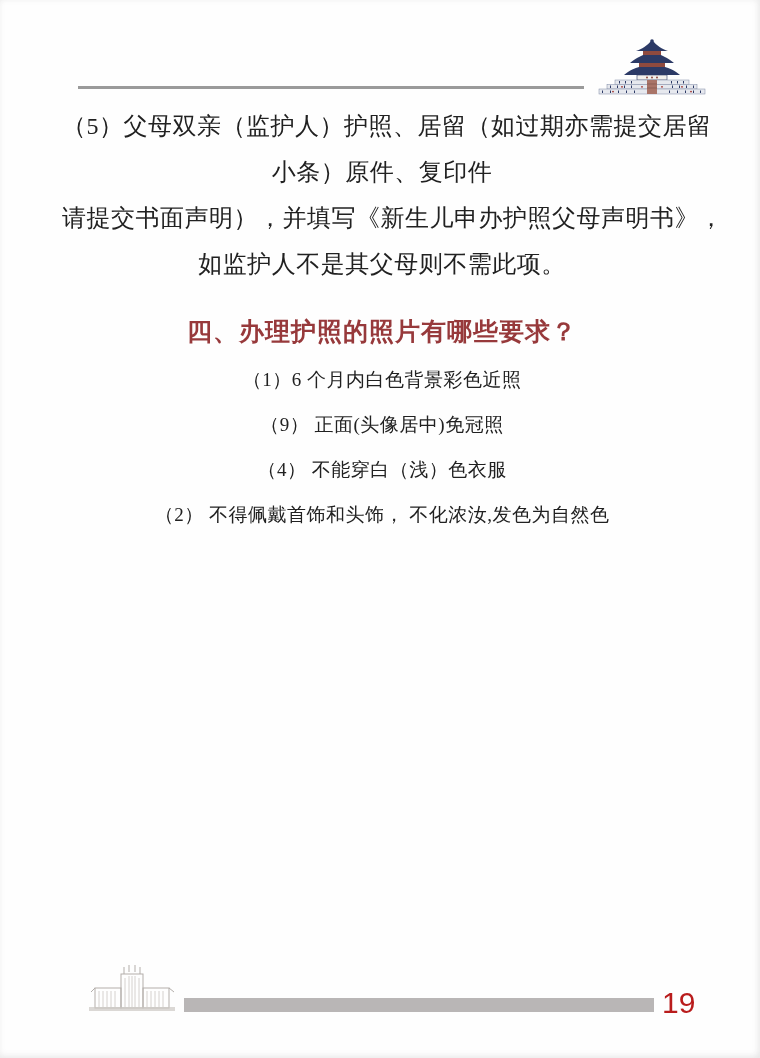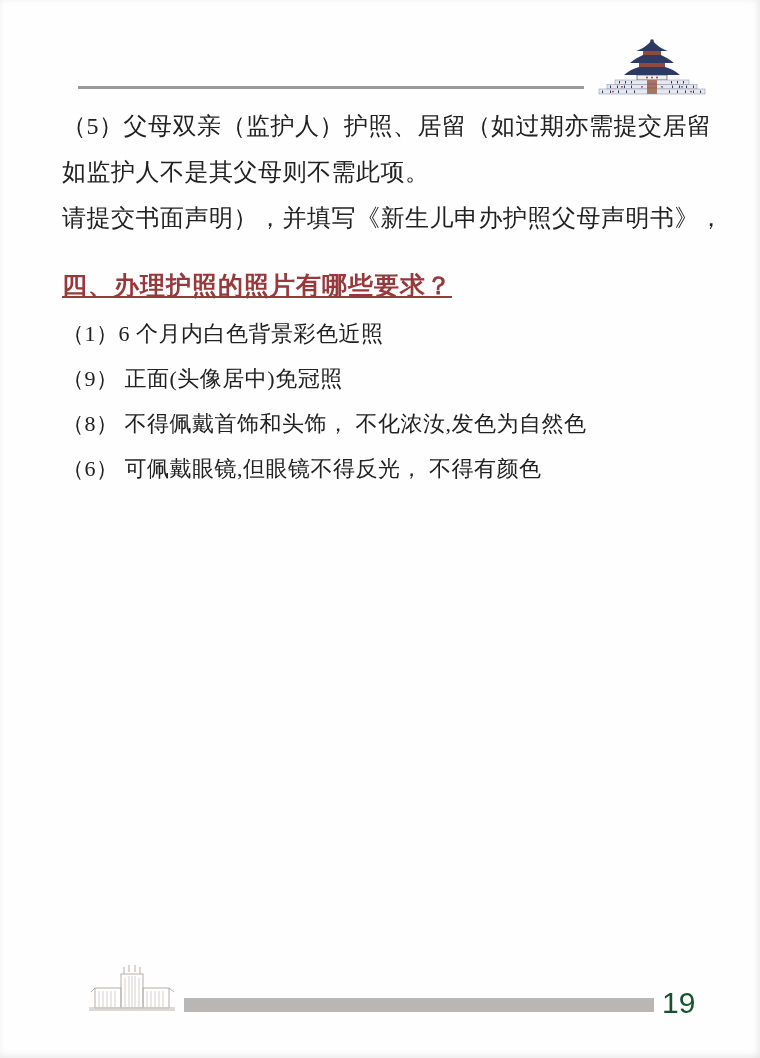--- a/index.html
+++ b/index.html
@@ -10,40 +10,40 @@
     background:#fefefe;
     overflow:hidden;
     font-family:"Liberation Serif","DejaVu Serif",serif;
     color:#212121;
     box-shadow:inset -3px 0 6px rgba(0,0,0,.05), inset 0 -3px 6px rgba(0,0,0,.05);
   }
   .header-rule{
     position:absolute;left:78px;top:86px;width:506px;height:3px;
   }
   .temple{position:absolute;left:597px;top:38px;width:110px;height:58px;}
-  .content{position:absolute;left:62px;top:103px;width:640px;}
+  .content{position:absolute;left:62px;top:103px;width:640px;text-align:center;}
   .body-line{
     height:46px;line-height:46px;font-size:24px;
     letter-spacing:.5px;white-space:nowrap;
   }
   .section-heading{
     margin-top:22px;height:46px;line-height:46px;
     font-size:25px;font-weight:bold;letter-spacing:1px;white-space:nowrap;
   }
   .list{margin-top:2px;}
   .list-line{
-    height:45px;line-height:45px;font-size:22px;
+    height:45px;line-height:45px;font-size:19px;
     letter-spacing:.5px;white-space:nowrap;
   }
   .footer-building{position:absolute;left:84px;top:964px;width:96px;height:50px;}
   .footer-bar{position:absolute;left:184px;top:998px;width:470px;height:14px;}
   .page-number{
     position:absolute;left:662px;top:986px;
     font-family:"Liberation Sans","DejaVu Sans",sans-serif;
-    font-size:30px;line-height:34px;color:#14532d;
+    font-size:30px;line-height:34px;color:#b91c1c;
   }
 </style>
 </head>
 <body>
 
 <div class="page">
 
   <div class="header-rule" style="background: rgb(154, 154, 154);"></div>
 
   <svg class="temple" viewBox="0 0 110 58">
@@ -103,30 +103,31 @@
         <circle cx="94" cy="53.6" r="0.9"></circle>
     </g>
 
     <rect x="50" y="42" width="10" height="14" fill="#a97468"></rect>
     <line x1="50" y1="46" x2="60" y2="46" stroke="#7c5347" stroke-width="0.6"></line>
     <line x1="50" y1="50" x2="60" y2="50" stroke="#7c5347" stroke-width="0.6"></line>
   </svg>
 
   <div class="content" style="color: rgb(33, 33, 33);">
     <div class="body-line">（5）父母双亲（监护人）护照、居留（如过期亦需提交居留</div>
+    <div class="body-line">小条）原件、复印件</div>
+    <div class="body-line">请提交书面声明），并填写《新生儿申办护照父母声明书》，</div>
     <div class="body-line">如监护人不是其父母则不需此项。</div>
-    <div class="body-line">请提交书面声明），并填写《新生儿申办护照父母声明书》，</div>
 
-    <div class="section-heading" style="color: rgb(151, 57, 59); text-decoration: underline;">四、办理护照的照片有哪些要求？</div>
+    <div class="section-heading" style="color: rgb(151, 57, 59);">四、办理护照的照片有哪些要求？</div>
 
     <div class="list">
       <div class="list-line">（1）6 个月内白色背景彩色近照</div>
       <div class="list-line">（9） 正面(头像居中)免冠照</div>
-      <div class="list-line">（8） 不得佩戴首饰和头饰， 不化浓汝,发色为自然色</div>
-      <div class="list-line">（6） 可佩戴眼镜,但眼镜不得反光， 不得有颜色</div>
+      <div class="list-line">（4） 不能穿白（浅）色衣服</div>
+      <div class="list-line">（2） 不得佩戴首饰和头饰， 不化浓汝,发色为自然色</div>
     </div>
   </div>
 
   <svg class="footer-building" viewBox="0 0 96 50">
     <g stroke="#b3aeaa" fill="none" stroke-width="1">
       <rect x="37" y="10" width="22" height="34"></rect>
       <line x1="40" y1="10" x2="40" y2="3"></line>
       <line x1="45" y1="8" x2="45" y2="1"></line>
       <line x1="51" y1="8" x2="51" y2="1"></line>
       <line x1="56" y1="10" x2="56" y2="3"></line>

